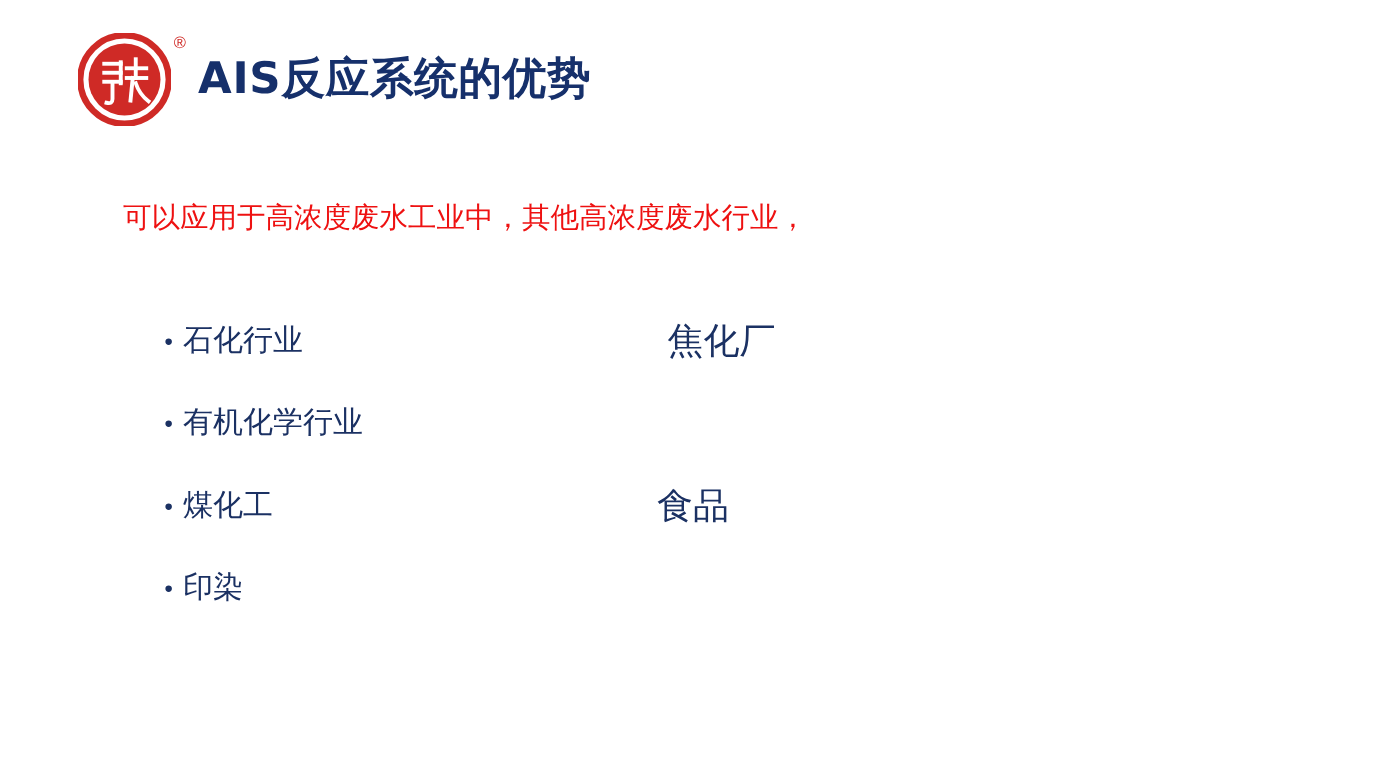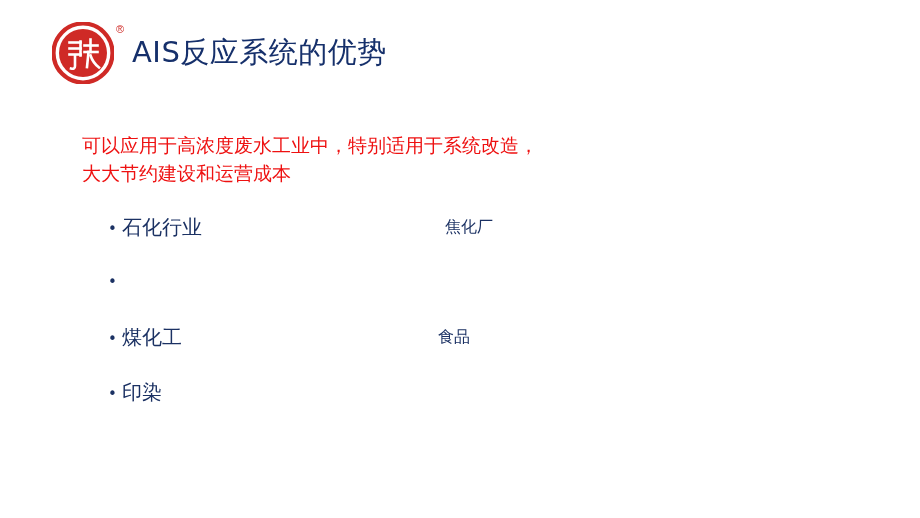--- a/index.html
+++ b/index.html
@@ -46,21 +46,21 @@
     right: -10px;
     top: 2px;
     font-family: "Liberation Sans", sans-serif;
     font-size: 11px;
     line-height: 11px;
     color: #cf2a26;
   }
   .title {
     margin-left: 18px;
     font-family: "DejaVu Sans", "Liberation Sans", sans-serif;
-    font-weight: normal;
+    font-weight: bold;
     font-size: 29px;
     letter-spacing: 0.5px;
     color: #16306b;
     white-space: nowrap;
     line-height: 1;
     padding-bottom: 2px;
   }
 
   
   .lead {
@@ -110,21 +110,21 @@
   .left-label {
     color: #1b3163;
     font-family: Liberation Sans, sans-serif;
     font-size: 20px;
     line-height: 26px;
     white-space: nowrap;
   }
   .right-label {
     color: #1b3163;
     font-family: "DejaVu Serif", "Liberation Serif", serif;
-    font-size: 16px;
+    font-size: 24px;
     line-height: 26px;
     white-space: nowrap;
     flex: 0 0 auto;
   }
   .row.r0 .right-label { margin-left: 7px; }
 </style>
 </head>
 <body>
 
 <div class="slide">
@@ -150,37 +150,37 @@
           <path d="M38.5 33.5 Q41 41 47 45.5"></path>
         </g>
       </svg>
       <span class="reg-mark">®</span>
     </div>
 
     <div class="title">AIS反应系统的优势</div>
   </div>
 
   <div class="lead">
-    <span class="lead-line">可以应用于高浓度废水工业中，特别适用于系统改造，</span>
-    <span class="lead-line">大大节约建设和运营成本</span>
+    <span class="lead-line">可以应用于高浓度废水工业中，其他高浓度废水行业，</span>
   </div>
 
   <div class="list">
 
     <div class="row r0">
       <div class="bullet-cell">
         <span class="bullet-dot">•</span>
         <span class="left-label">石化行业</span>
       </div>
       <span class="right-label">焦化厂</span>
     </div>
 
     <div class="row r1">
       <div class="bullet-cell">
         <span class="bullet-dot">•</span>
+        <span class="left-label">有机化学行业</span>
       </div>
     </div>
 
     <div class="row r2">
       <div class="bullet-cell">
         <span class="bullet-dot">•</span>
         <span class="left-label">煤化工</span>
       </div>
       <span class="right-label">食品</span>
     </div>

